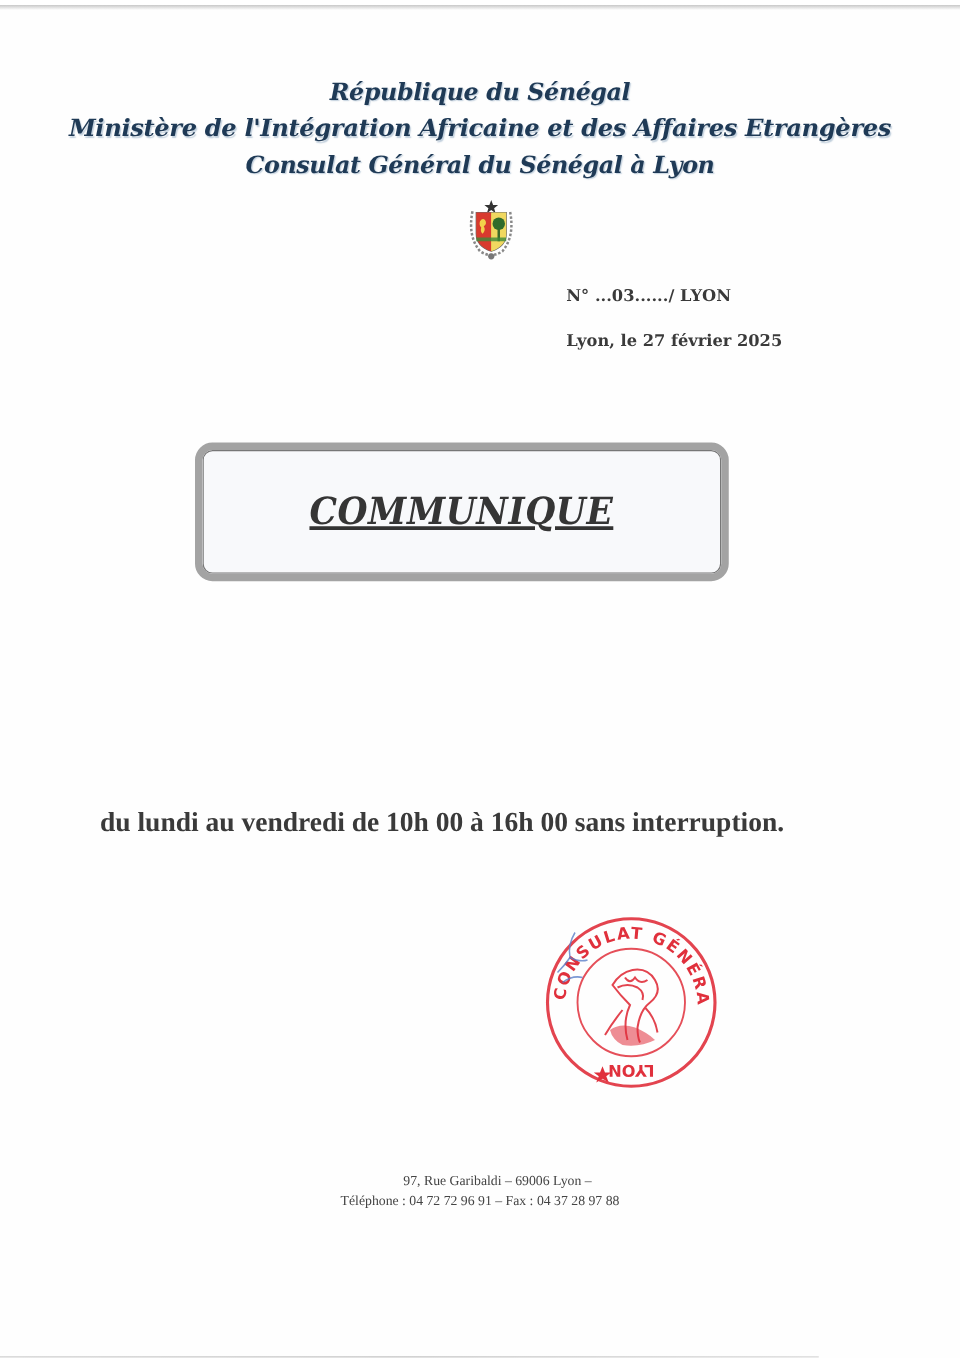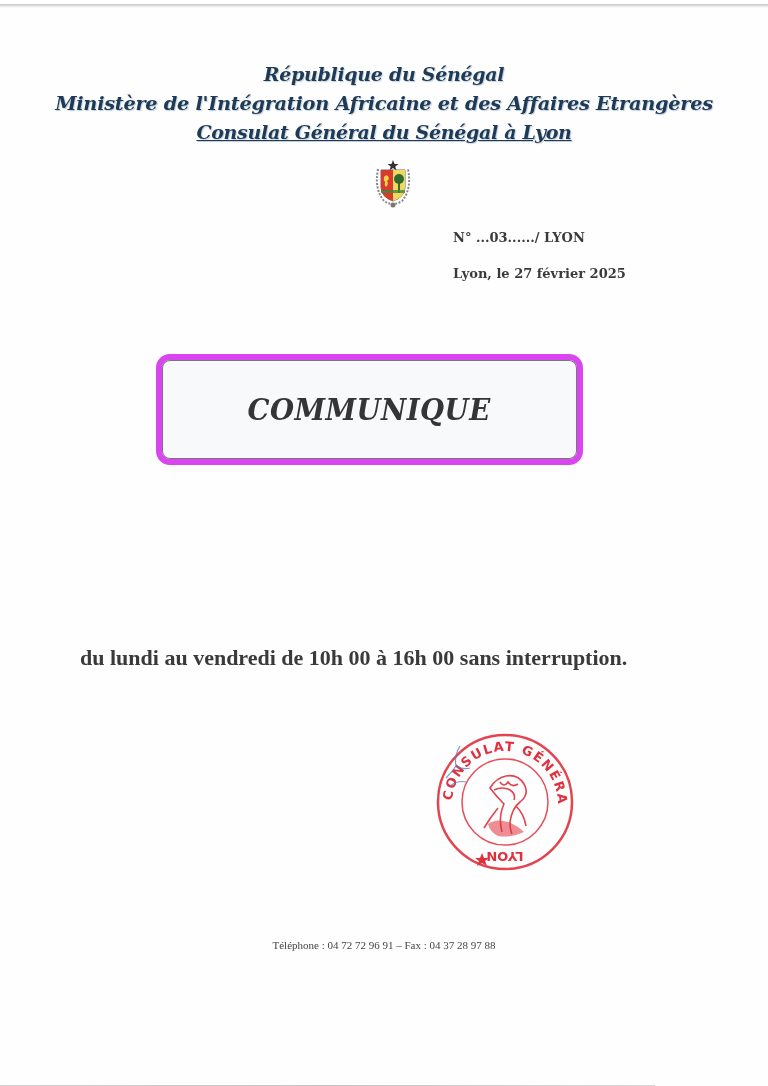--- a/index.html
+++ b/index.html
@@ -46,21 +46,21 @@
       color: #1f3a56;
       text-shadow: 1px 1px 1px rgba(120,150,180,0.45);
     }
     .lh-line {
       display: block;
       white-space: nowrap;
       letter-spacing: -0.3px;
     }
     .lh-1 { font-size: 19px; line-height: 28px; }
     .lh-2 { font-size: 19px; line-height: 30px; transform: scaleX(1.02); }
-    .lh-3 { font-size: 19px; line-height: 28px; text-decoration: underline; }
+    .lh-3 { font-size: 19px; line-height: 28px; }
 
     
     .coat {
       position: absolute;
       left: 370px; top: 155px;
       width: 46px; height: 50px;
     }
 
     
     .ref {
@@ -72,27 +72,28 @@
       color: #3a3a3a;
     }
     .ref-number { position: absolute; left: 0; top: 0; white-space: nowrap; }
     .ref-date { position: absolute; left: 0; top: 36px; white-space: nowrap; text-align: center; }
 
     
     .title-box {
       position: absolute;
       left: 156px; top: 350px;
       width: 415px; height: 99px;
-      border: 6px solid #d946ef;
+      border: 6px solid #a3a3a3;
       border-radius: 14px;
       background: #f8f9fb;
       box-shadow: inset 0 0 0 1px #777;
       display: flex;
       align-items: center;
       justify-content: center;
+      text-decoration: underline;
     }
     .title-text {
       font-family: "DejaVu Serif", serif;
       font-style: italic;
       font-weight: bold;
       font-size: 30px;
       color: #353535;
       letter-spacing: 0.5px;
       transform: scaleX(0.92);
     }
@@ -212,17 +213,18 @@
     </svg>
   </div>
 
   <div class="signature">
     <svg width="40" height="60" viewBox="0 0 40 60">
       <path d="M20 4 Q14 14 16 24 Q12 30 6 36 M16 24 Q24 28 30 26 M10 44 Q18 38 26 40" fill="none" stroke="#5a7ec8" stroke-width="1.2" opacity="0.8"></path>
     </svg>
   </div>
 
   <div class="footer">
+    <span class="footer-line l1">97, Rue Garibaldi – 69006 Lyon –</span>
     <span class="footer-line">Téléphone : 04 72 72 96 91 – Fax : 04 37 28 97 88</span>
   </div>
 
   <div class="scan-edge-bottom"></div>
 </div>
 
 </body></html>

